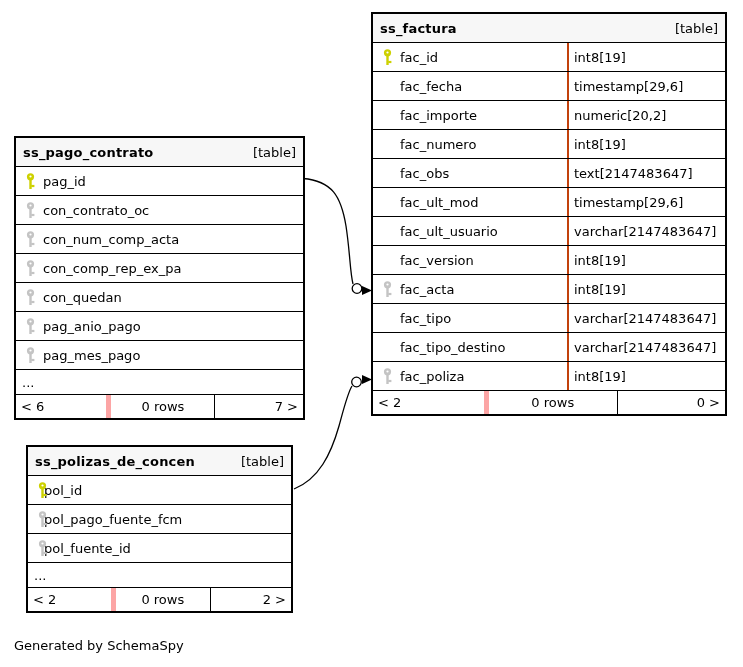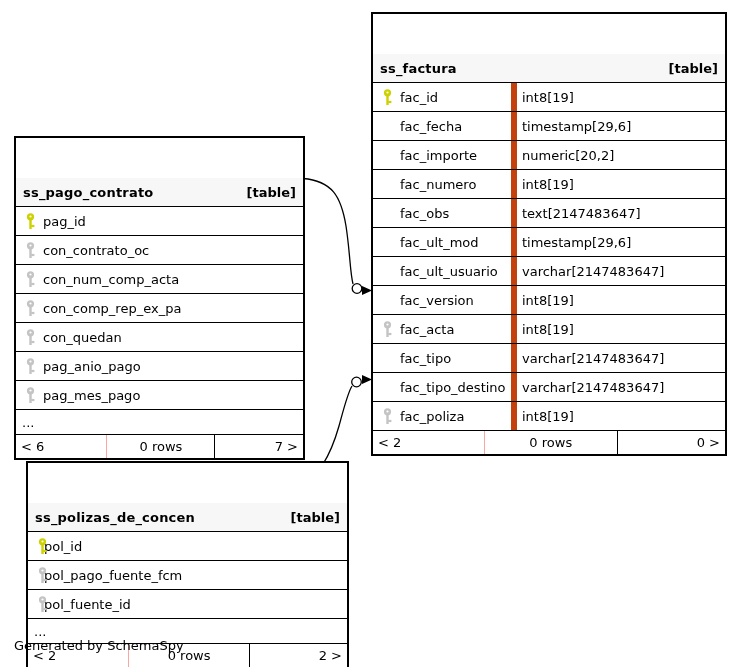--- a/index.html
+++ b/index.html
@@ -5,49 +5,49 @@
   * { box-sizing: border-box; }
   html,body { margin:0; padding:0; background:#ffffff; }
   body { font-family:"DejaVu Sans","Liberation Sans",sans-serif; color:#000; }
   .canvas { position:relative; width:743px; height:667px; background:#fff; overflow:hidden; }
 
   .connectors { position:absolute; left:0; top:0; width:743px; height:667px; pointer-events:none; }
 
   .tbl { position:absolute; border:2px solid #000; background:#fff; }
   .hdr { display:flex; justify-content:space-between; align-items:center;
          background:#f7f7f7; height:29px; padding:0 7px; border-bottom:1px solid #000;
-         font-size:13px;margin-top:40px; }
+         font-size:13px; }
   .hdr .tname { font-weight:bold; letter-spacing:0.2px; }
-  .hdr .ttag  { font-weight:bold;text-align:right; }
+  .hdr .ttag  { font-weight:normal;text-align:right; }
 
   .row { position:relative; display:flex; align-items:stretch; height:29px;
          border-bottom:1px solid #000; font-size:13px; background:#fff; }
   .row:last-of-type { border-bottom:none; }
   .cell { display:flex; align-items:center; }
   .cell.namec { position:relative; flex:0 0 auto; width:100%; }
-  .t-factura .cell.namec { width:144px; border-right:6px solid #c2410c; }
+  .t-factura .cell.namec { width:196px; border-right:2px solid #c2410c; }
   .cell.typec { flex:1 1 auto; padding-left:5px; }
   .keyicon { position:absolute; left:9px; top:50%; transform:translateY(-50%);
              width:11px; height:17px; line-height:0; }
   .cname { margin-left:27px; }
   .t-polizas .cname { margin-left:16px; }
 
   .ellipsisrow { display:flex; align-items:center; height:25px; padding-left:6px;
                  border-bottom:1px solid #000; font-size:13px; }
 
   .pager { display:flex; height:23px; font-size:13px; align-items:stretch; }
   .pager .pl { flex:0 0 31.5%; display:flex; align-items:center; padding-left:5px; }
   .pager .pc { flex:0 0 38%;  display:flex; align-items:center; justify-content:center;
-               border-left:1px solid #fca5a5; border-right:1px solid #000; }
+               border-left:5px solid #fca5a5; border-right:1px solid #000; }
   .pager .pr { flex:1 1 auto; display:flex; align-items:center; justify-content:flex-end;
                padding-right:5px; }
 
   .t-factura { left:371px; top:12px;  width:356px; }
   .t-pago    { left:14px;  top:136px; width:291px; }
-  .t-polizas { left:26px;  top:461px; width:323px; }
+  .t-polizas { left:26px;  top:445px; width:267px; }
   .t-factura .row { height:29px; }
 
   .credit { position:absolute; left:14px; top:638px; font-size:13px; }
 
   svg.key { display:block; }
   .pk-fill { fill:#cdd100; }
   .fk-fill { fill:#c4c4c4; }
 </style>
 </head>
 <body>

